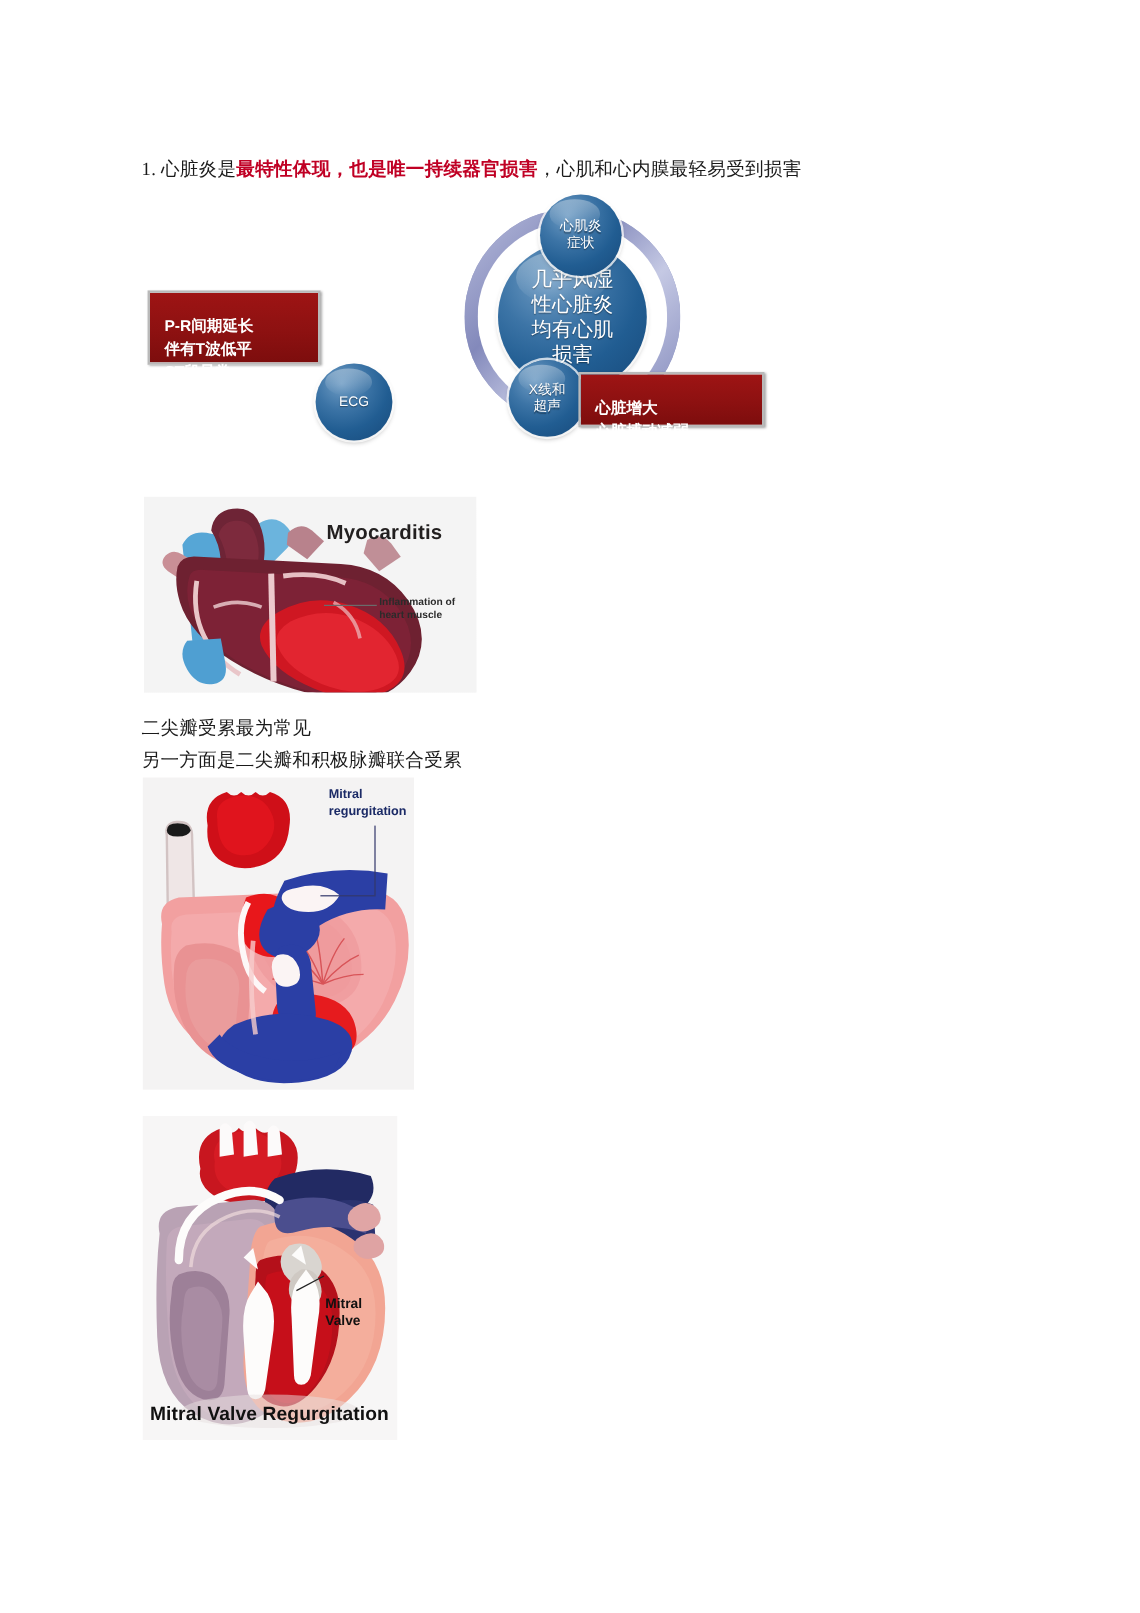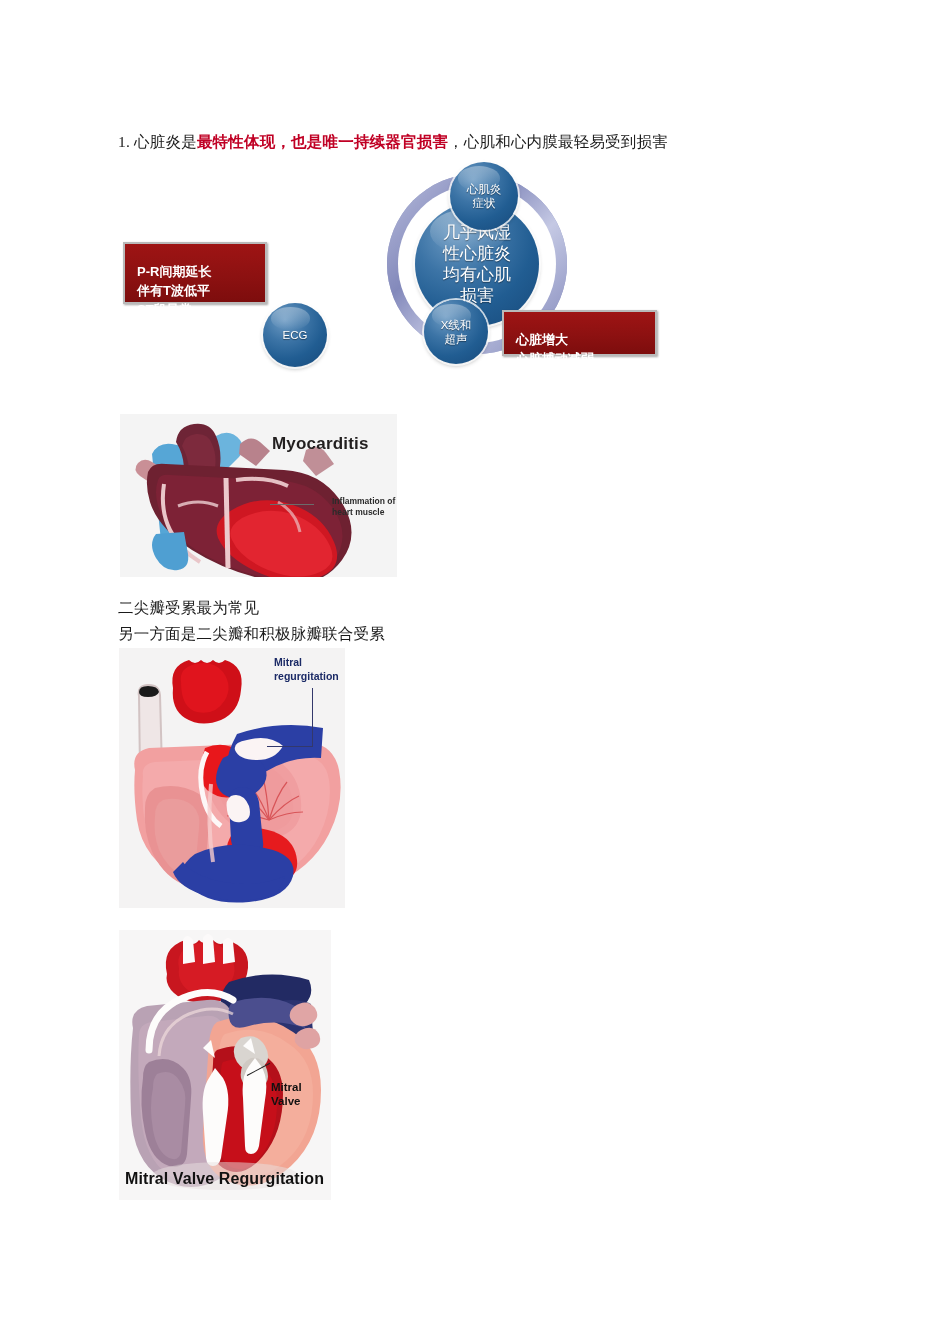--- a/index.html
+++ b/index.html
@@ -131,21 +131,21 @@
     font-family: "Liberation Sans", "DejaVu Sans", sans-serif;
     font-weight: bold;
     font-size: 13px;
     line-height: 1.45;
     padding: 19px 10px 6px 12px;
     box-sizing: border-box;
     box-shadow: 1px 1px 2px rgba(0,0,0,0.35);
   }
   .callout .ln { display: block; white-space: nowrap; }
   #callout-left  { left: 5px;  top: 82px;  width: 144px; height: 62px; }
-  #callout-right { left: 384px; top: 150px; width: 155px; height: 46px; }
+  #callout-right { left: 364px; top: 150px; width: 155px; height: 46px; }
 
   
   .figure {
     position: absolute;
     overflow: hidden;
     background: #f2f2f2;
   }
   .fig-inner { position: absolute; inset: 0; }
 
   #figure-myocarditis { left: 120px; top: 414px; width: 277px; height: 163px;
@@ -154,21 +154,21 @@
     background: #f4f3f3; }
   #figure-mitral-valve { left: 119px; top: 930px; width: 212px; height: 270px;
     background: #f6f5f5; }
 
   .fig-label {
     position: absolute;
     font-family: "Liberation Sans", "DejaVu Sans", sans-serif;
     pointer-events: none;
   }
   #myo-title { left: 152px; top: 20px; font-size: 17px; font-weight: bold; color: #221f1f; letter-spacing:.2px; }
-  #myo-callout { left: 196px; top: 82px; font-size: 8.5px; font-weight: bold; color: #2b2b2b; line-height: 1.35; margin-left: 16px; }
+  #myo-callout { left: 196px; top: 82px; font-size: 8.5px; font-weight: bold; color: #2b2b2b; line-height: 1.35; }
   #myo-leader { position:absolute; left: 150px; top: 90px; width: 44px; height: 1px; background: #6b6b6b; }
 
   #mr-label { left: 155px; top: 8px; font-size: 10.5px; font-weight: bold; color: #1b2a66; line-height: 1.3; text-align: left; }
   #mr-leader-v { position:absolute; left: 193px; top: 40px; width: 1px; height: 58px; background: #33386b; }
   #mr-leader-h { position:absolute; left: 148px; top: 98px; width: 46px; height: 1px; background: #33386b; }
 
   #mv-label { left: 152px; top: 150px; font-size: 11.5px; font-weight: bold; color: #111111; line-height: 1.25; }
   #mv-caption { left: 6px; top: 240px; font-size: 16px; font-weight: bold; color: #111111; letter-spacing: .1px; }
   #mv-leader { position:absolute; left: 128px; top: 145px; width: 26px; height: 1px; background: #222; transform: rotate(-28deg); transform-origin: left center; }
 

